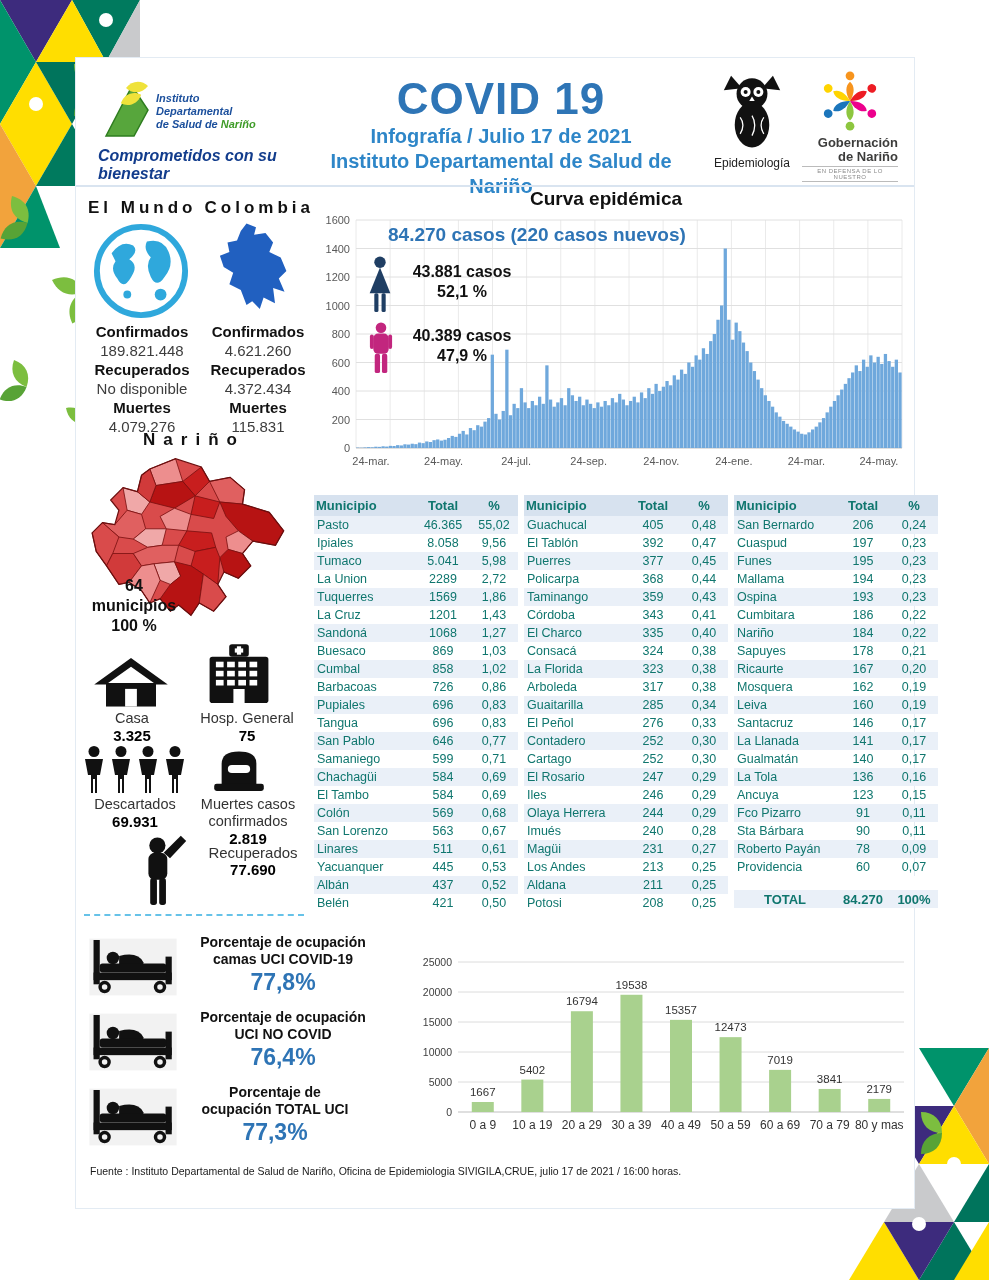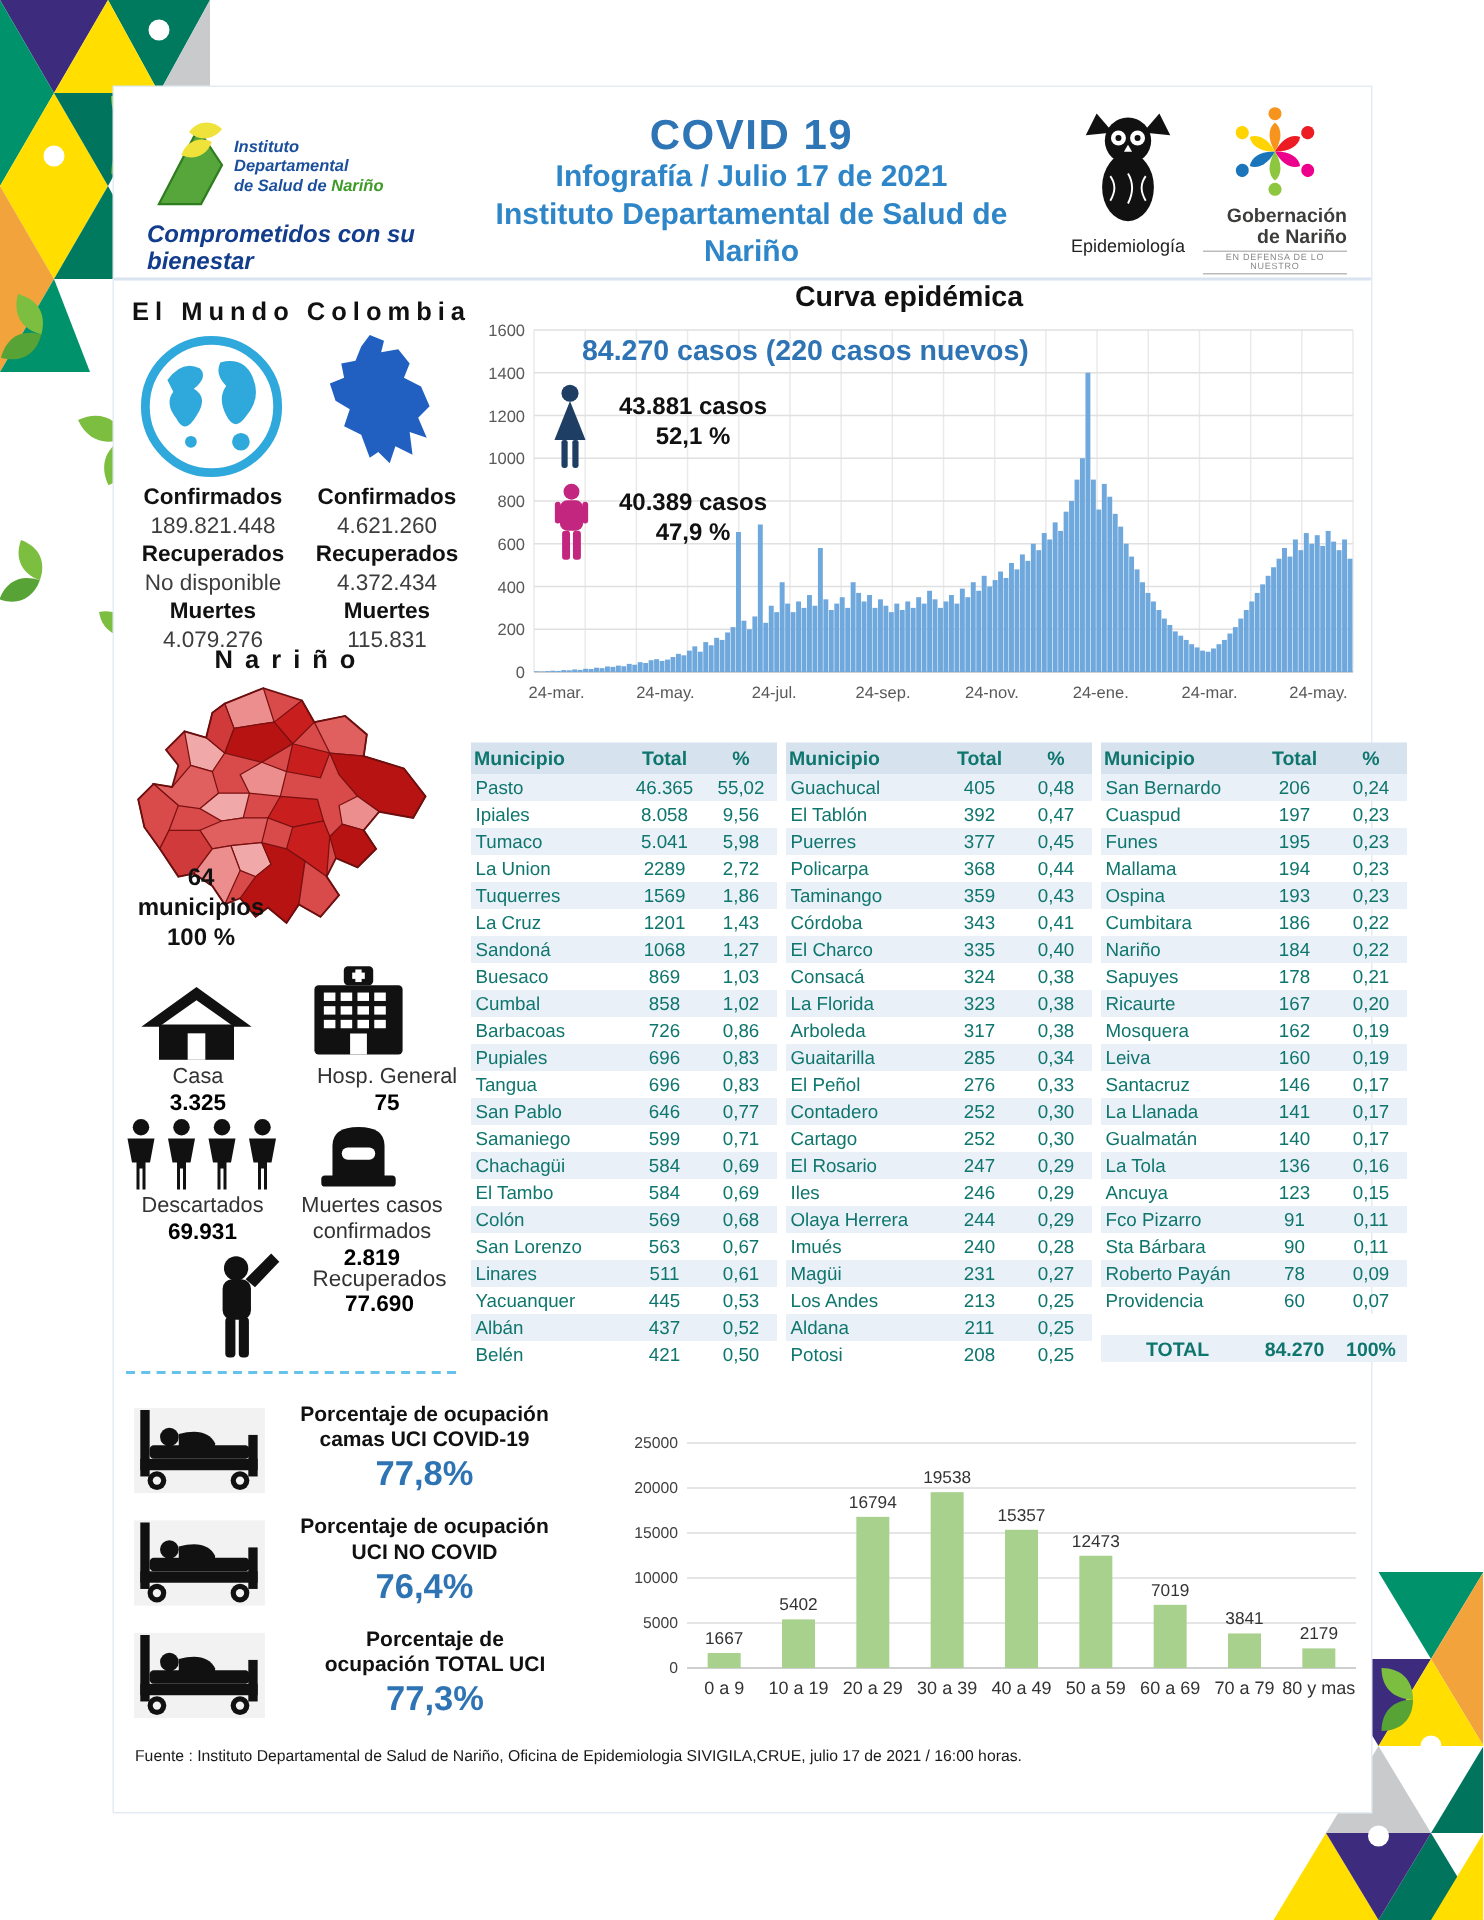--- a/index.html
+++ b/index.html
@@ -2,21 +2,21 @@
 <html><head>
 <meta charset="utf-8">
 <style>
   html,body{margin:0;padding:0;background:#fff;}
   .page{position:relative;width:989px;height:1280px;background:#ffffff;overflow:hidden;
         font-family:"Liberation Sans",sans-serif;color:#1a1a1a;}
   .abs{position:absolute;}
   .card{position:absolute;left:76px;top:58px;width:838px;height:1150px;background:#fff;
         box-shadow:0 0 0 1px #e3ebf3;}
   
-  .main-title{font-size:28px;font-weight:bold;color:#2E75B6;letter-spacing:1px;text-align:center;}
+  .main-title{font-size:44px;font-weight:bold;color:#2E75B6;letter-spacing:1px;text-align:center;}
   .sub-title{font-size:20px;font-weight:bold;color:#2E86C8;text-align:center;line-height:25px;}
   .idsn-text{font-size:11px;font-weight:bold;font-style:italic;color:#1B4F9C;line-height:13px;}
   .idsn-green{color:#3E9B27;}
   .idsn-tag{font-size:16px;font-weight:bold;font-style:italic;color:#123C8C;margin-top:3px;}
   .logo-caption{font-size:12px;color:#222;text-align:center;}
   .gob-name{font-size:13px;font-weight:bold;color:#3C3C3B;text-align:right;line-height:14px;}
   .gob-tag{font-size:6px;color:#8A8A8A;text-align:center;letter-spacing:.5px;
            border-top:1px solid #bbb;border-bottom:1px solid #bbb;padding:1px 0;margin-top:2px;}
   .divider{position:absolute;left:0;top:127px;width:100%;height:2px;background:#D9E4F0;}
   
@@ -312,21 +312,21 @@
             <rect x="49" y="40" width="11" height="8"></rect>
             <rect x="65" y="40" width="11" height="8"></rect>
           <rect x="17" y="53" width="11" height="8"></rect>
             <rect x="33" y="53" width="11" height="8"></rect>
             <rect x="49" y="53" width="11" height="8"></rect>
             <rect x="65" y="53" width="11" height="8"></rect>
           <rect x="42" y="66" width="16" height="20"></rect>
         </g>
       </svg>
     </div>
-    <div class="abs" style="left:123px;top:652px;width:118px;">
+    <div class="abs" style="left:112px;top:652px;width:118px;">
       <div class="icon-caption">Hosp. General</div>
       <div class="icon-value">75</div>
     </div>
 
     <div class="abs" style="left:6px;top:688px;">
       <svg width="104" height="48" viewBox="0 0 104 48">
         <g fill="#111">
           <g>
               <circle cx="12" cy="5.5" r="5.5"></circle>
               <path d="M3,13 L21,13 L18,29 L15,29 L15,47 L13,47 L13,33 L11,33 L11,47 L9,47 L9,29 L6,29 Z"></path>
@@ -430,21 +430,21 @@
         <circle cx="36" cy="30" r="9" fill="#111"></circle>
         <path d="M45,27 Q72,20 80,36 L80,40 L45,40 Z" fill="#111"></path>
         <rect x="17" y="38" width="96" height="13" rx="4" fill="#111"></rect>
         <rect x="8" y="51" width="113" height="11" fill="#111"></rect>
         <circle cx="24" cy="72" r="9" fill="#111"></circle>
           <circle cx="24" cy="72" r="4" fill="#F2F2F2"></circle>
         <circle cx="104" cy="72" r="9" fill="#111"></circle>
           <circle cx="104" cy="72" r="4" fill="#F2F2F2"></circle>
       </svg>
     </div>
-    <div class="abs" style="left:111px;top:1026px;width:206px;">
+    <div class="abs" style="left:96px;top:1026px;width:206px;">
       <div class="uci-text">Porcentaje de</div>
       <div class="uci-text">ocupación TOTAL UCI</div>
       <div class="uci-pct">77,3%</div>
     </div>
 
     <div class="abs chart-title" style="left:240px;top:130px;width:580px;">Curva epidémica</div>
 
     <div class="abs" style="left:246px;top:152px;width:586px;height:282px;">
       <div id="epi-svg-wrap"><svg width="586" height="282" viewBox="0 0 586 282">
             <line x1="34" y1="10" x2="34" y2="238" stroke="#EAEAEA" stroke-width="1"></line>

